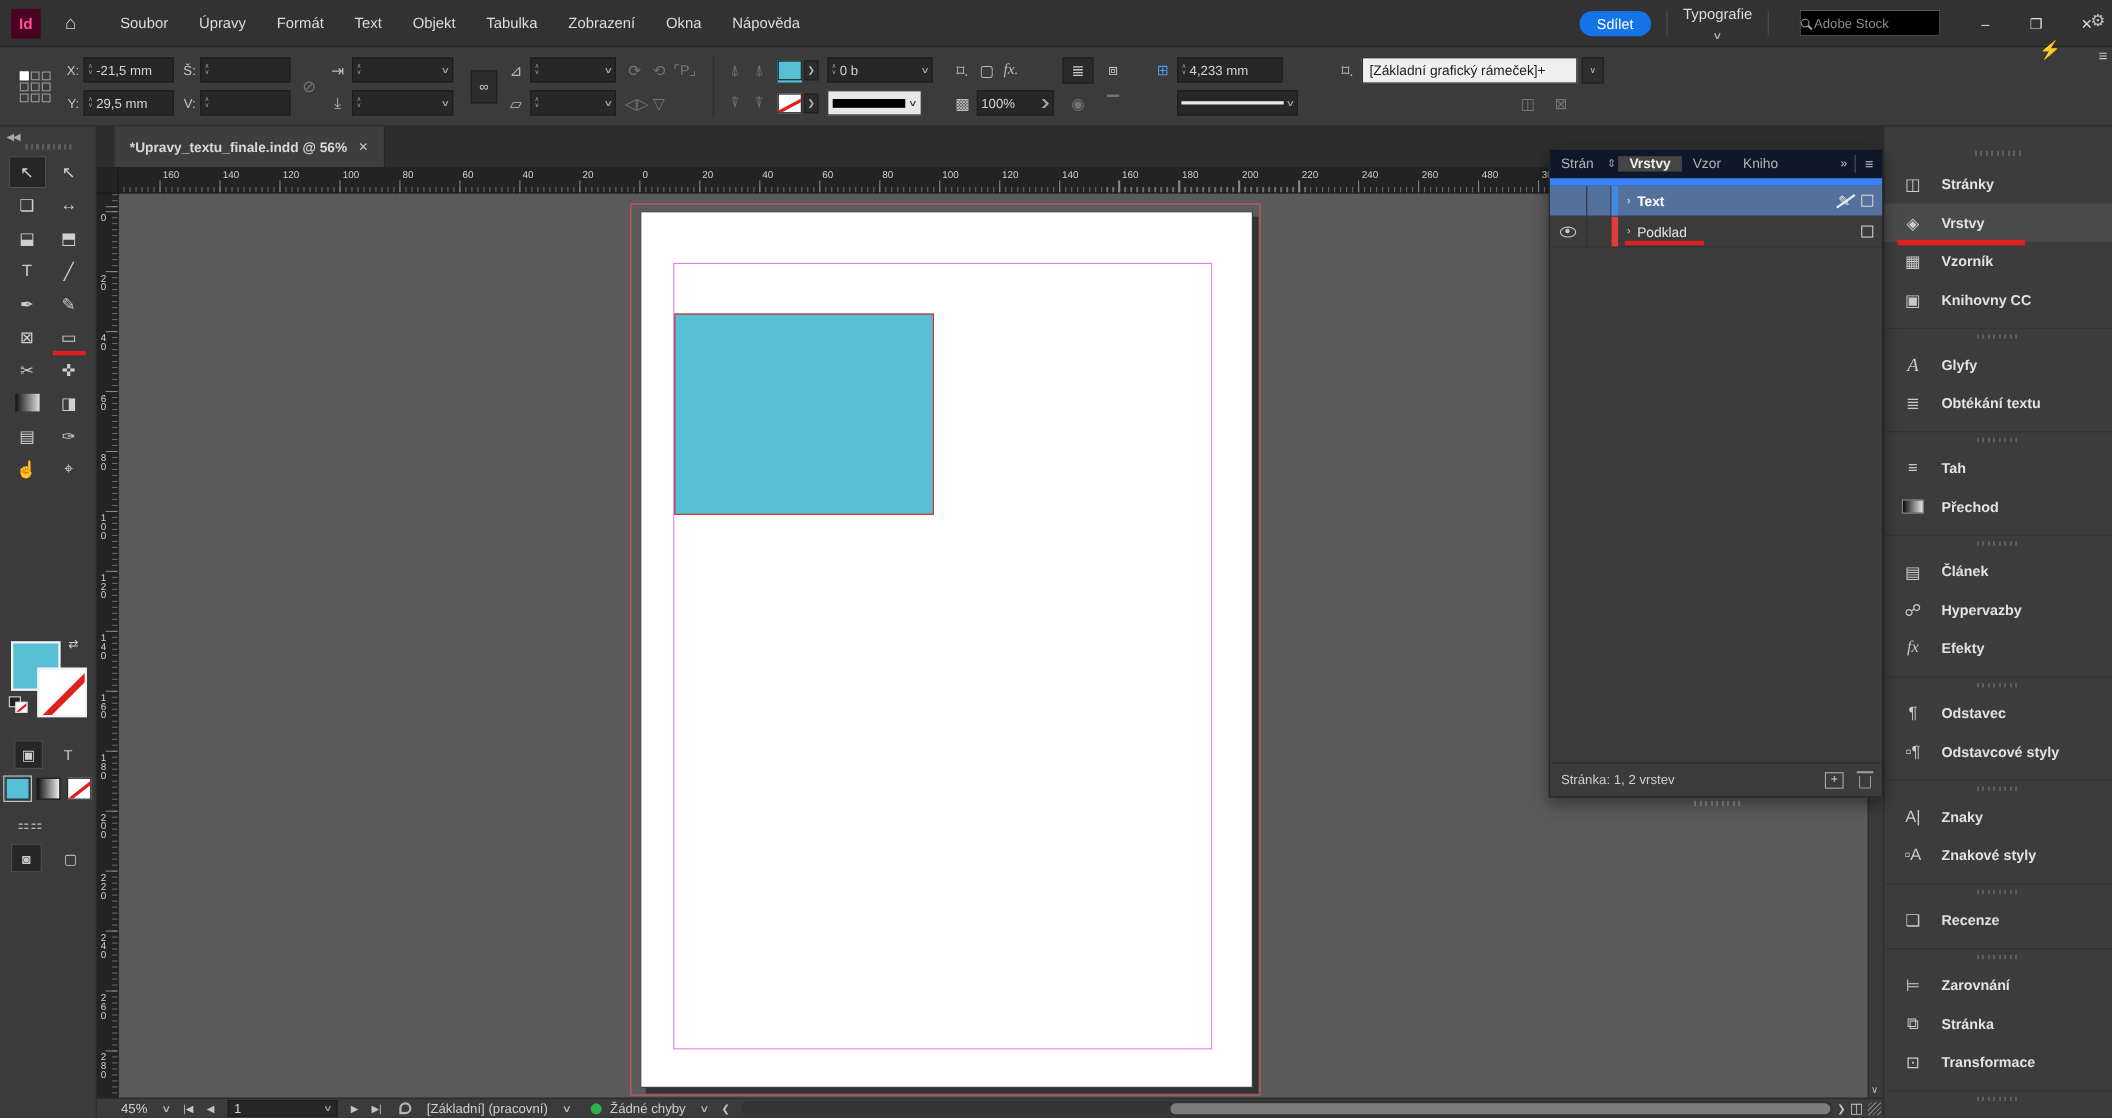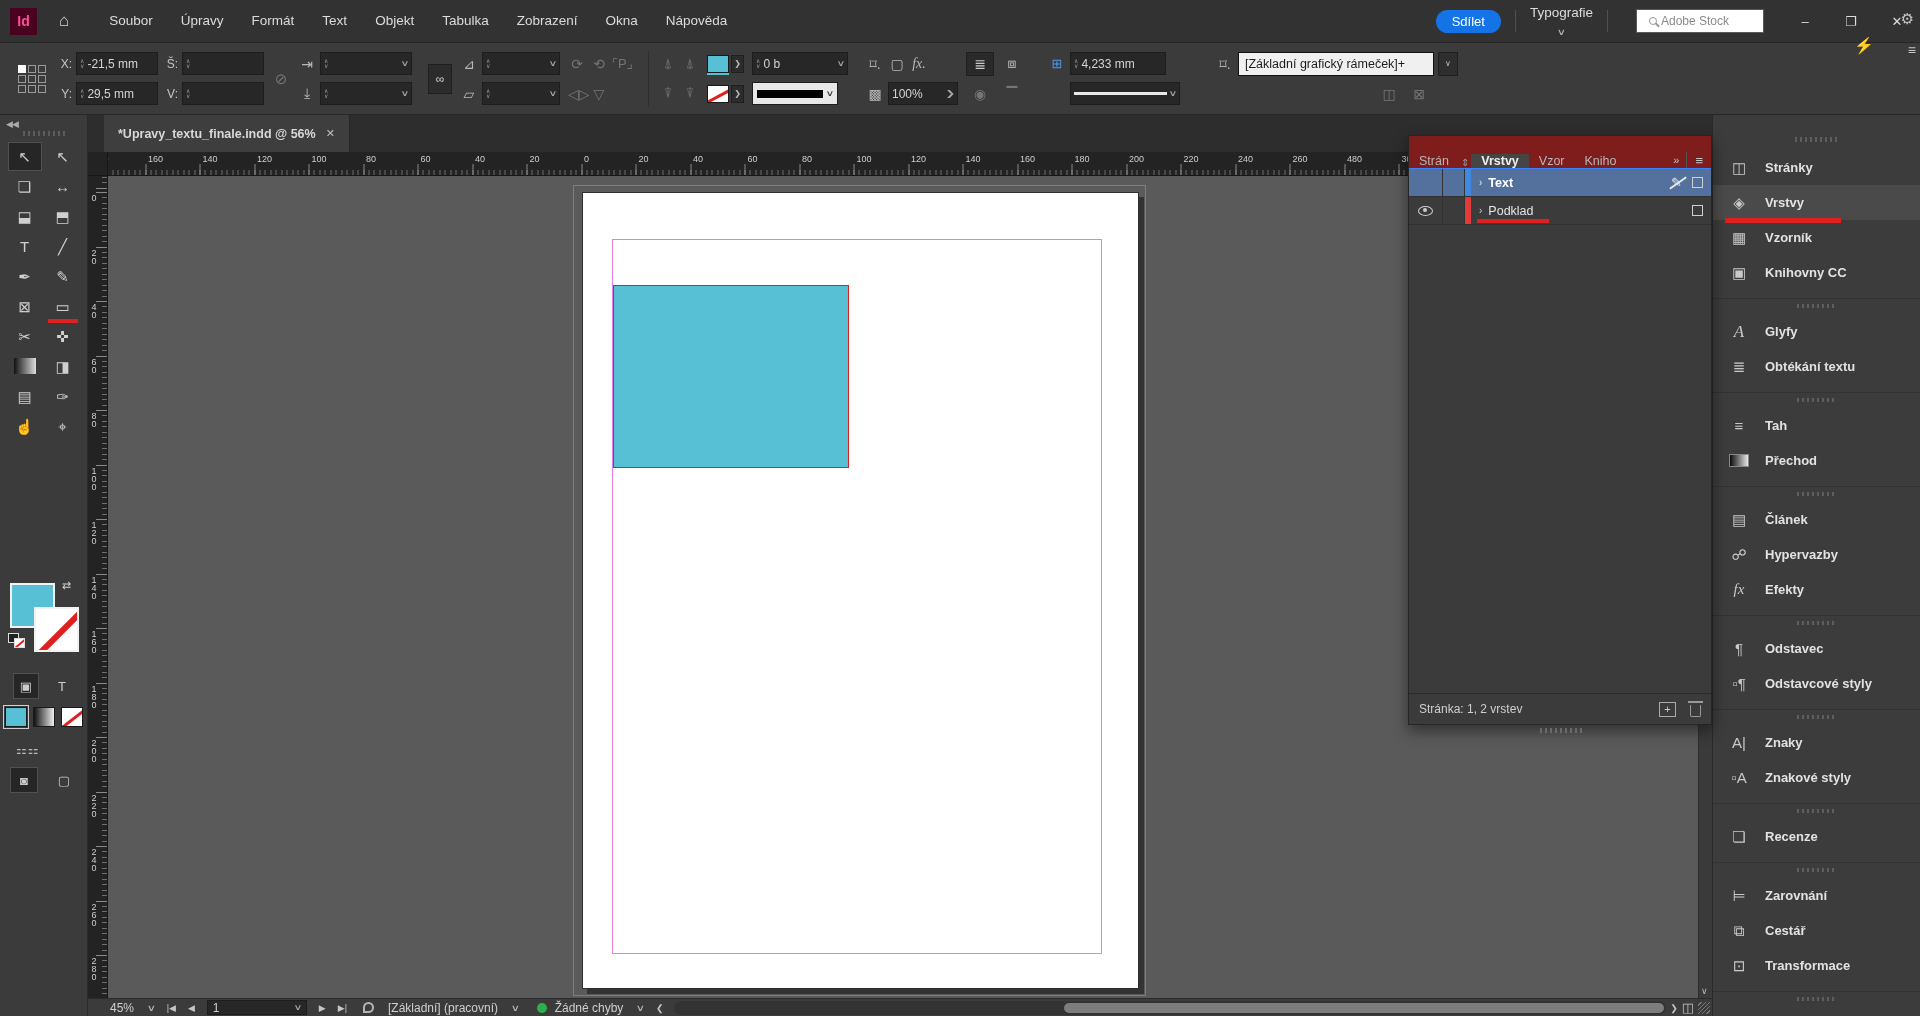--- a/index.html
+++ b/index.html
@@ -13,22 +13,22 @@
   #id-logo { width:27px; height:27px; margin-left:10px; background:#49021f; color:#ff4f98;
              font-weight:bold; font-size:14px; display:flex; align-items:center; justify-content:center; }
   #home-btn { margin-left:22px; font-size:17px; color:#d6d6d6; cursor:default; }
   #menu-items { display:flex; margin-left:26px; gap:0; }
   .menu-item { padding:12px 14px; line-height:42px; font-size:13.5px; color:#dcdcdc; }
   #menubar-right { margin-left:auto; display:flex; align-items:center; height:100%; }
   #share-btn { background:#1473e6; color:#fff; border-radius:13px; padding:4px 16px; font-size:13px; }
   .vsep { width:1px; height:22px; background:#505050; margin:0 14px; }
   #workspace { font-size:13.5px; color:#dcdcdc; display:flex; align-items:center; gap:7px;flex-direction:column; }
   .chev { font-size:9px; color:#bbb; transform:scaleX(1.4); display:inline-block; }
-  #stock-search { width:128px; height:24px; margin-left:14px; background:#ffffff; border:1px solid #5a5a5a;
-                  display:flex; align-items:center; padding:0 12px; gap:4px; }
+  #stock-search { width:128px; height:24px; margin-left:14px; background:#000000; border:1px solid #5a5a5a;
+                  display:flex; align-items:center; padding:0 0; gap:4px; }
   .mag { width:8px; height:8px; border:1.5px solid #999; border-radius:50%; position:relative; flex:none; }
   .mag::after { content:""; position:absolute; width:5px; height:1.5px; background:#999;
                 transform:rotate(45deg); right:-4px; bottom:-1px; }
   #stock-ph { color:#8a8a8a; font-size:12px; }
   #win-btns { display:flex; margin-left:18px; height:100%; align-items:stretch; }
   .win-btn { width:46px; display:flex; align-items:center; justify-content:center; font-size:13px; color:#ddd; }
 
   
   #controlbar { position:absolute; left:0; top:43px; width:1920px; height:72px; background:#3b3b3b;
                 border-bottom:1px solid #272727; display:flex; align-items:center; padding-left:14px; }
@@ -183,21 +183,21 @@
   #hscroll-thumb { position:absolute; right:2px; top:2px; width:600px; height:10px; background:#7d7d7d;
                    border-radius:5px; }
   #spread-icon { font-size:13px; color:#c5c5c5; margin:0 4px; }
   #resize-grip { width:12px; height:12px; margin-right:2px;
       background:repeating-linear-gradient(135deg,transparent 0 2px,#777 2px 3px); }
 
   
   #layers-panel { position:absolute; left:1408px; top:135px; width:304px; height:590px; background:#3b3b3b;
                   border:1px solid #262626; box-shadow:0 6px 14px rgba(0,0,0,.45); z-index:10;
                   display:flex; flex-direction:column; }
-  #lp-tabs { height:33px; background:#7f1d1d; display:flex; align-items:flex-end; border-bottom:1px solid #3b82f6; }
+  #lp-tabs { height:33px; background:#0f172a; display:flex; align-items:center; border-bottom:7px solid #3b82f6; }
   .lp-tab { display:flex; align-items:center; padding:0 10px; font-size:12.5px; color:#b5b5b5; }
   .lp-tab.active { background:#454545; color:#efefef; font-weight:bold; }
   #lp-sort { display:flex; align-items:center; font-size:10px; color:#9a9a9a; padding:0 2px; }
   #lp-tabs-right { margin-left:auto; display:flex; align-items:center; gap:8px; padding-right:8px;
                    color:#c5c5c5; }
   #lp-overflow { font-size:11px; letter-spacing:-1px; }
   #lp-tabsep { width:1px; height:16px; background:#555; }
   #lp-menu { font-size:13px; }
   #lp-body { flex:1; position:relative; background:#3b3b3b; }
   .layer-row { height:28px; display:flex; align-items:stretch; border-bottom:1px solid #323232; }
@@ -799,21 +799,21 @@
           <span class="dock-icon" data-name="review-icon">❏</span>
           <span class="dock-label" data-name="dock-item-label">Recenze</span>
         </div>
         <div class="dock-sep" data-name="dock-group-separator"></div>
         <div class="dock-item" data-name="dock-item-zarovn-n-">
           <span class="dock-icon" data-name="align-icon">⊨</span>
           <span class="dock-label" data-name="dock-item-label">Zarovnání</span>
         </div>
         <div class="dock-item" data-name="dock-item-cest-">
           <span class="dock-icon" data-name="pathfinder-icon">⧉</span>
-          <span class="dock-label" data-name="dock-item-label">Cestář</span>
+          <span class="dock-label" data-name="dock-item-label">Stránka</span>
         </div>
         <div class="dock-item" data-name="dock-item-transformace">
           <span class="dock-icon" data-name="transform-icon">⊡</span>
           <span class="dock-label" data-name="dock-item-label">Transformace</span>
         </div>
         <div class="dock-sep" data-name="dock-group-separator"></div>
         <div class="dock-item" data-name="dock-item-vazby"></div>
       </div>
   </div>
 

